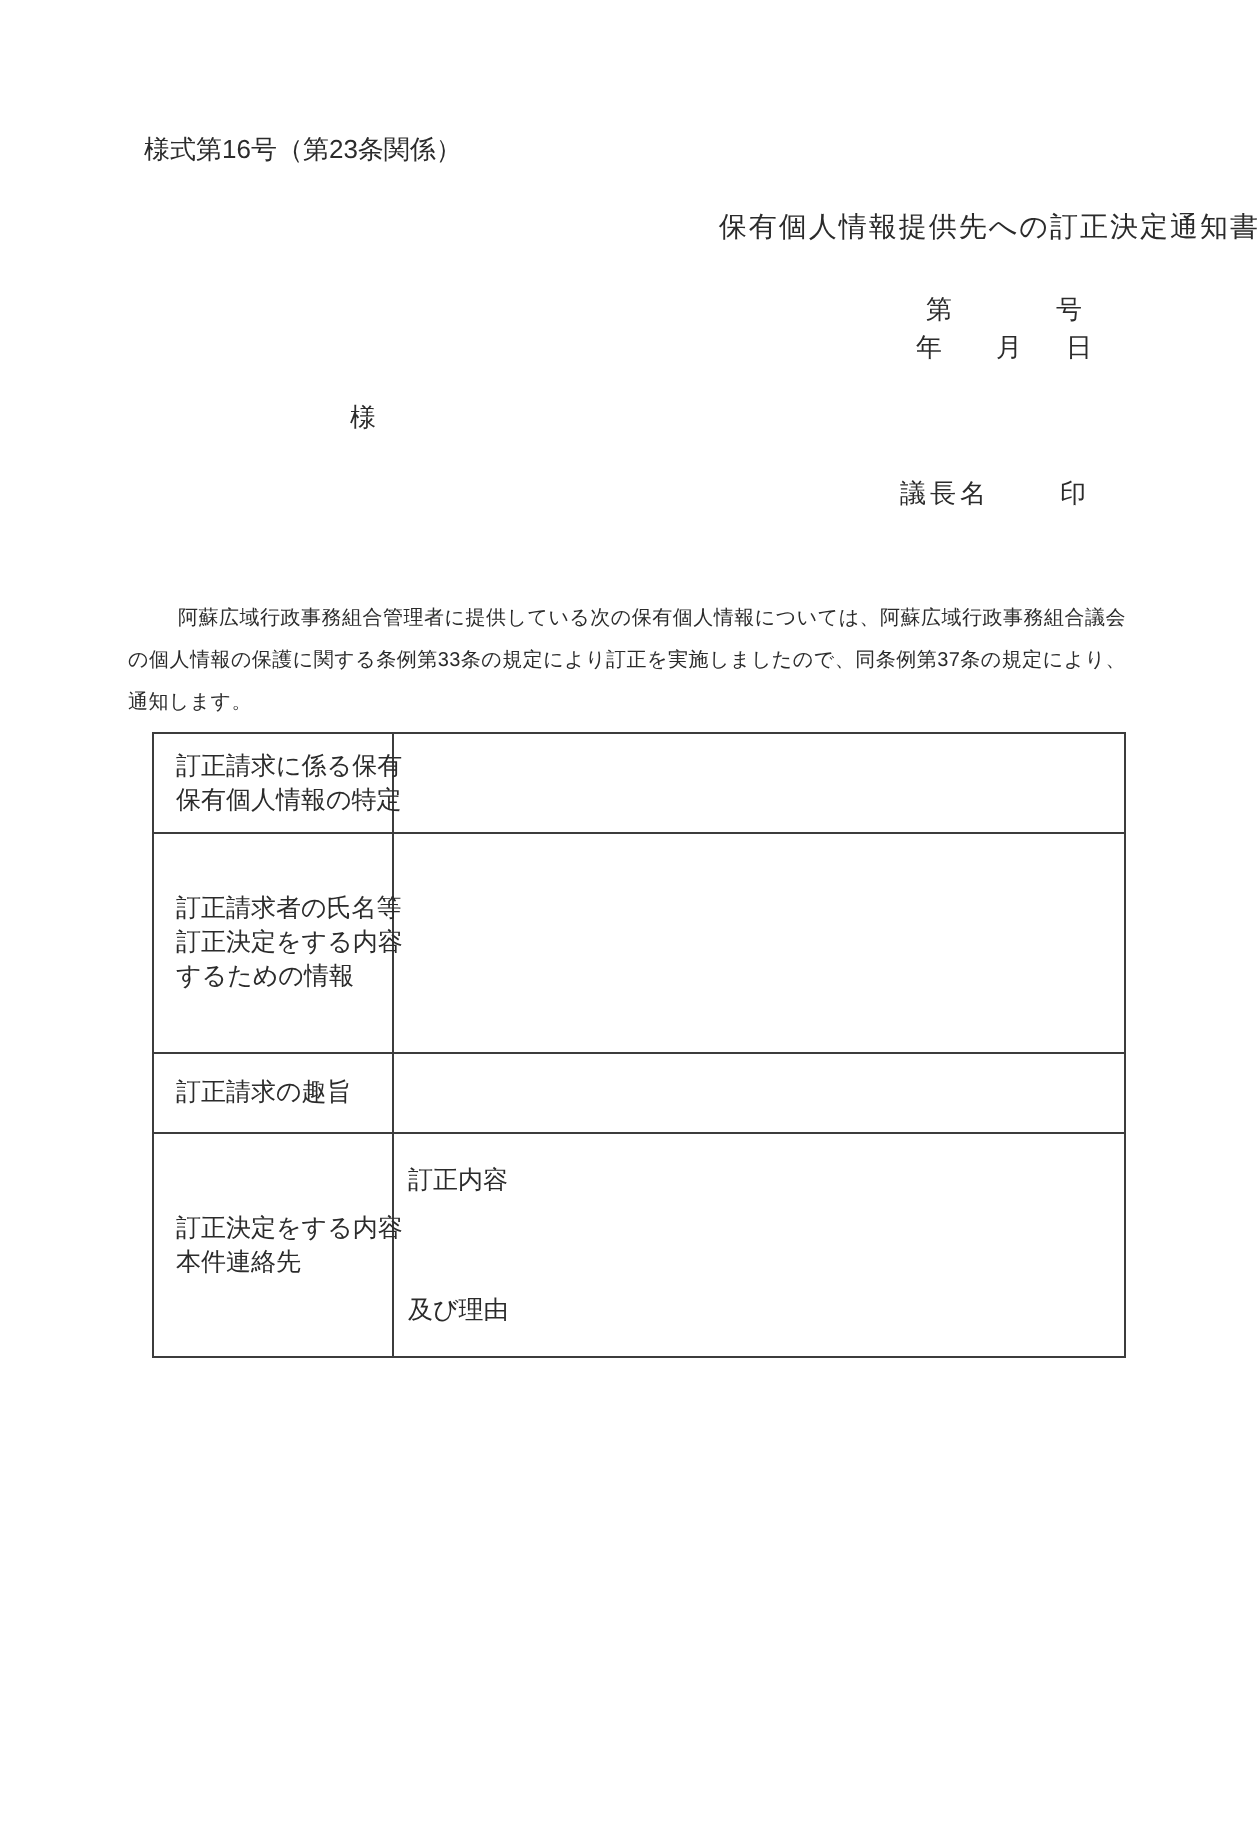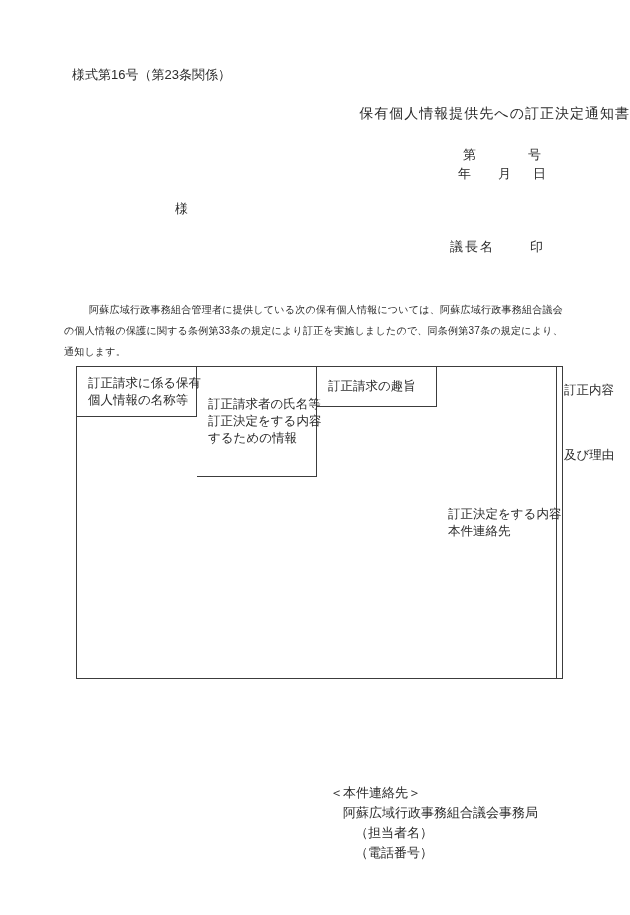--- a/index.html
+++ b/index.html
@@ -49,21 +49,21 @@
     text-align: justify;
   }
 
   .form-table {
     position: absolute;
     left: 76px; top: 366px;
     width: 487px; height: 313px;
     border: 1px solid #3c3c3c;
     box-sizing: border-box;
     display: flex;
-    flex-direction: row;
+    flex-direction: column;
     font-size: 12.5px;
   }
   .t-row {
     display: flex;
     box-sizing: border-box;
     border-bottom: 1px solid #3c3c3c;
   }
   .t-row:last-child { border-bottom: none; }
   .t-row-1 { height: 50px; }
   .t-row-2 { height: 110px; }
@@ -118,21 +118,21 @@
   <span class="abs issuer-seal">印</span>
 
   <p class="body-paragraph">阿蘇広域行政事務組合管理者に提供している次の保有個人情報については、阿蘇広域行政事務組合議会の個人情報の保護に関する条例第33条の規定により訂正を実施しましたので、同条例第37条の規定により、通知します。</p>
 
   <div class="form-table">
 
     <div class="t-row t-row-1">
       <div class="label-cell">
         <div>
           <div class="line">訂正請求に係る保有</div>
-          <div class="line">個人情報の名称等</div>
+          <div class="line">保有個人情報の特定</div>
         </div>
       </div>
       <div class="value-cell"></div>
     </div>
 
     <div class="t-row t-row-2">
       <div class="label-cell">
         <div>
           <div class="line">訂正請求者の氏名等</div>
           <div class="line">訂正決定をする内容</div>
@@ -158,20 +158,14 @@
         </div>
       </div>
       <div class="value-cell">
         <span class="sublabel top">訂正内容</span>
         <span class="sublabel bottom">及び理由</span>
       </div>
     </div>
 
   </div>
 
-  <div class="contact-block">
-    <div class="c-line">＜本件連絡先＞</div>
-    <div class="c-line c-indent-1">阿蘇広域行政事務組合議会事務局</div>
-    <div class="c-line c-indent-2">（担当者名）</div>
-    <div class="c-line c-indent-2">（電話番号）</div>
-  </div>
 
 </div>
 
 </body></html>

